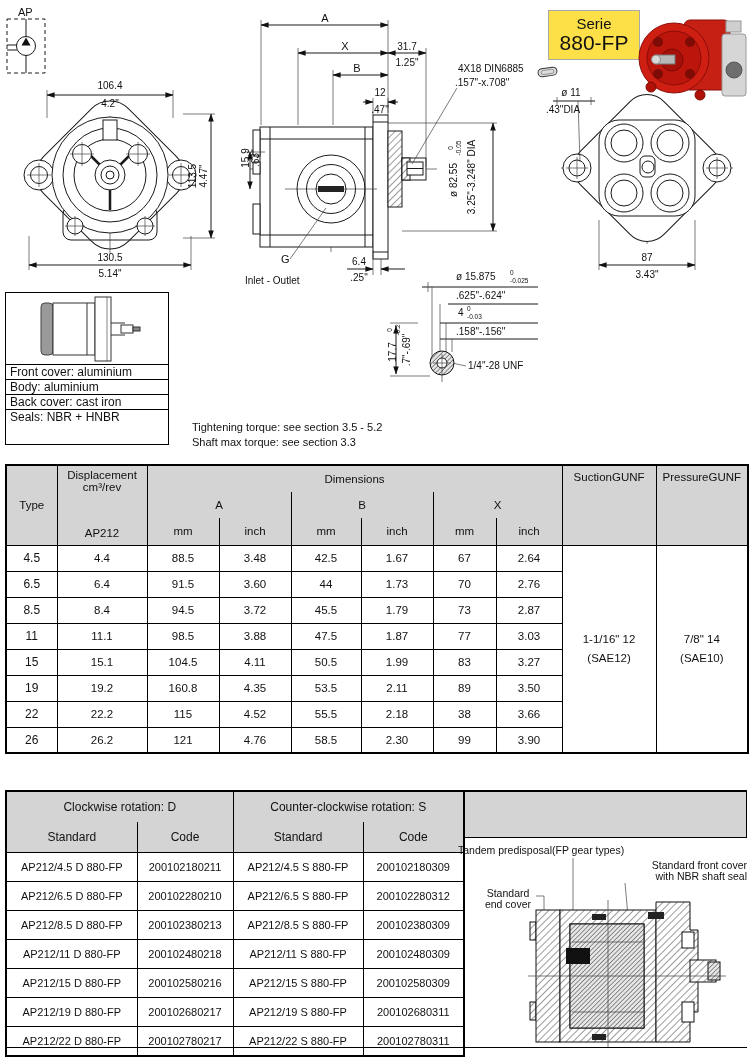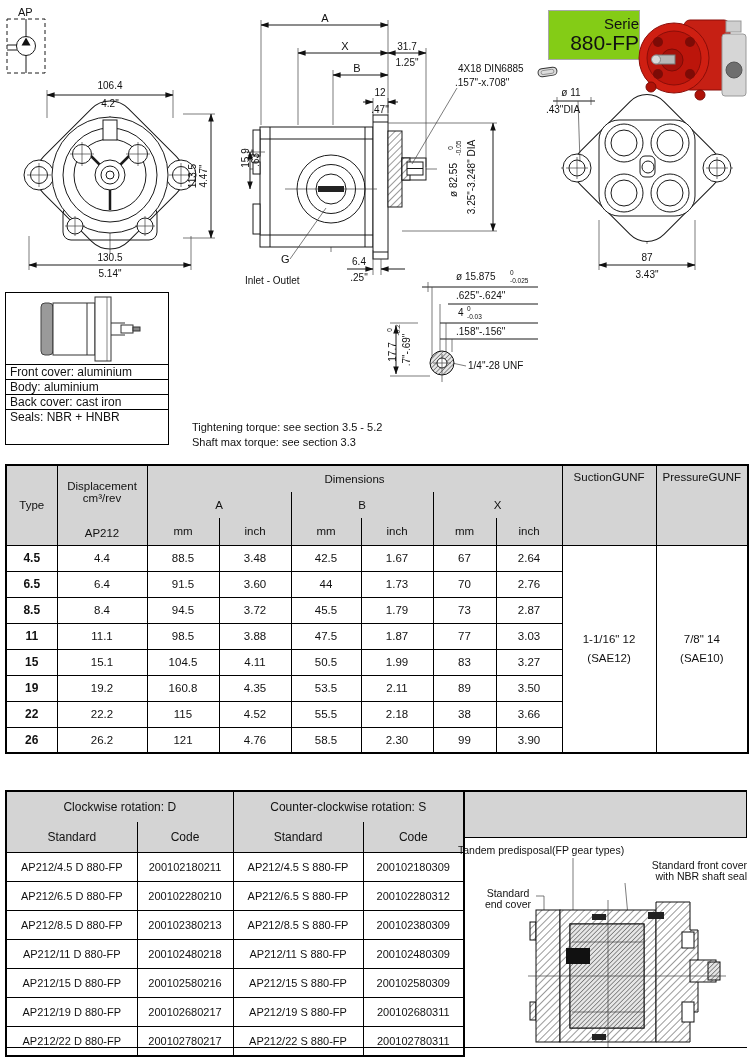--- a/index.html
+++ b/index.html
@@ -7,41 +7,41 @@
   body{position:relative;background:#fff;color:#111;font-family:"Liberation Sans",sans-serif;overflow:hidden}
   .abs{position:absolute}
   svg{overflow:visible}
   svg text{font-family:"Liberation Sans",sans-serif;fill:#111}
   .ln{stroke:#1a1a1a;stroke-width:1;fill:none}
   .lnw{stroke:#1a1a1a;stroke-width:1;fill:#fff}
   .thin{stroke:#444;stroke-width:.7;fill:none}
   .dim{stroke:#1a1a1a;stroke-width:1;fill:none}
   .d10{font-size:10px}.d11{font-size:11px}.d65{font-size:6.5px}
   
-  .serie{left:548px;top:10px;width:92px;height:50px;background:#84cc16;border:1px solid #a8a8a8;
-         display:flex;flex-direction:column;align-items:flex-end;justify-content:center;line-height:1.05}
+  .serie{left:548px;top:10px;width:92px;height:50px;background:#fde047;border:1px solid #a8a8a8;
+         display:flex;flex-direction:column;align-items:center;justify-content:center;line-height:1.05}
   .serie .l1{font-size:15px}.serie .l2{font-size:21px}
   
   .matbox{left:5px;top:292px;width:164px;height:153px;border:1px solid #000;background:#fff}
   .matbox .hd{height:20px;background:#d2d2d2;border-bottom:1px solid #000;text-align:center;
               font-weight:bold;font-size:12.5px;line-height:20px}
   .matbox .ic{height:71px;display:flex;align-items:center;justify-content:center}
   .matbox .row{height:15px;border-top:1px solid #000;font-size:12px;line-height:14px;padding-left:4px}
   .note{font-size:11px;color:#111}
   
   #dims{left:5px;top:464px;width:742px;border-collapse:collapse;border:2px solid #000;table-layout:fixed}
   #dims th,#dims td{border:1px solid #000;text-align:center;font-weight:normal;font-size:11.5px;padding:0;vertical-align:middle}
   #dims thead th{background:#d4d4d4}
   #dims .hb{border-bottom-style:hidden}
   #dims .ht{border-top-style:hidden}
   #dims .r1{height:27px}.r2{height:26px}.r3{height:27px}
   #dims tbody td{height:26px}
-  #dims td.tcol{font-weight:bold;font-size:12px}
+  #dims td.tcol{font-weight:normal;font-size:12px}
   .stack{display:flex;flex-direction:row;justify-content:center;height:78px;padding:5px 4px}
-  .dstack{display:flex;flex-direction:column;height:78px;padding:14px 0 5px 0}
+  .dstack{display:flex;flex-direction:column;height:78px;padding:3px 0 5px 0}
   .dstack .sp{flex:1}
   .vmid{display:flex;flex-direction:column;justify-content:center;gap:7px}
   
   #codes{left:5px;top:790px;width:458px;border-collapse:collapse;border:2px solid #000;table-layout:fixed}
   #codes th,#codes td{border:1px solid #000;text-align:center;font-weight:normal;padding:8px}
   #codes thead th{background:#d4d4d4;font-size:12px;height:24px}
   #codes tbody td{font-size:11px;height:25px}
   #codes .hb{border-bottom-style:hidden}
   #codes .ht{border-top-style:hidden}
   .grayext{left:461px;top:790px;width:286px;height:48px;background:#d4d4d4;

